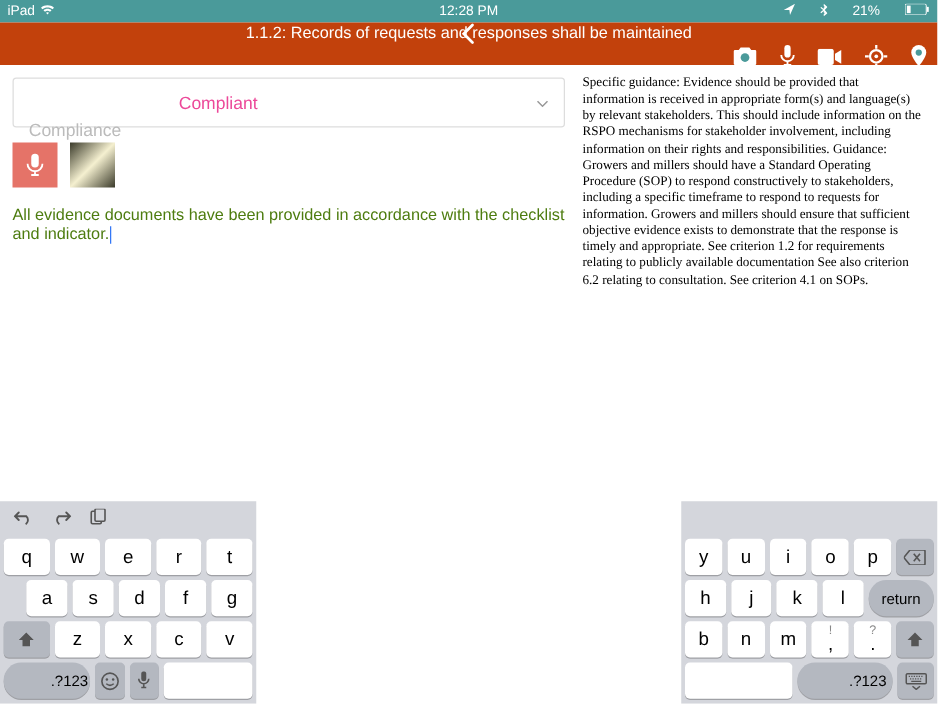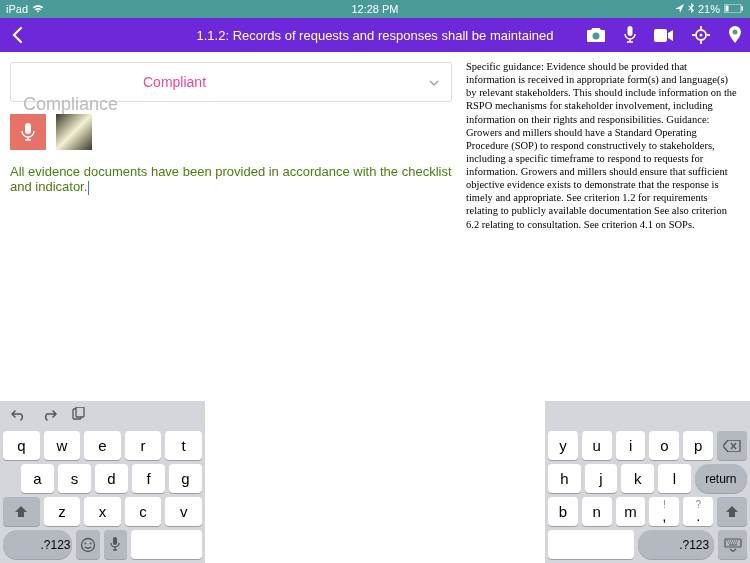--- a/index.html
+++ b/index.html
@@ -1,34 +1,34 @@
 <!DOCTYPE html>
 <html><head>
 <meta charset="utf-8">
 <style>
   * { box-sizing: border-box; margin: 0; padding: 0; }
   html, body { width: 750px; height: 563px; font-family: -apple-system, Helvetica, Arial, sans-serif; overflow: hidden; background: #fff; }
   
   .status-bar { height: 18px; background: #4a9a9a; color: #fff; display: flex; align-items: center; justify-content: space-between; font-size: 11px; padding: 0 6px; }
   .status-left { display: flex; align-items: center; gap: 4px; }
   .status-center { position: absolute; left: 50%; transform: translateX(-50%); font-weight: 500; }
-  .status-right { display: flex; align-items: center; gap: 4px; }
-  
-  .header { height: 34px; background: #6d28d9; display: flex; align-items: center; padding: 0 8px; color: #fff; position: relative; }
+  .status-right { display: flex; align-items: center; gap: 20px; }
+  
+  .header { height: 34px; background: #c2410c; display: flex; align-items: center; padding: 0 8px; color: #fff; position: relative; flex-direction: column; }
   .back-btn { width: 20px; height: 20px; display: flex; align-items: center; justify-content: center; cursor: pointer; }
   .header-title { position: absolute; left: 50%; transform: translateX(-50%); font-size: 13px; font-weight: 400; white-space: nowrap; }
   .header-icons { margin-left: auto; display: flex; gap: 18px; align-items: center; }
   .header-icons > div { cursor: pointer; display: flex; align-items: center; }
   
   .content { display: flex; height: 349px; }
   .left-col { width: 462px; padding: 10px; }
   .right-col { width: 288px; padding: 8px 12px 8px 4px; font-family: 'Times New Roman', serif; font-size: 10.5px; line-height: 1.25; color: #000; }
   
   .compliance-row { border: 1px solid #ddd; border-radius: 3px; height: 40px; display: flex; align-items: center; padding: 0 12px; margin-bottom: 12px; }
-  .compliance-label { color: #bbb; font-size: 18px; width: 120px; margin-top: 44px; }
+  .compliance-label { color: #bbb; font-size: 14px; width: 120px; margin-top: 44px; }
   .compliance-value { color: #ec4899; font-size: 14px; flex: 1; }
   .chevron { color: #aaa; font-size: 12px; }
   
   .attach-row { display: flex; gap: 10px; margin-bottom: 14px; }
   .mic-box { width: 36px; height: 36px; background: #e57368; display: flex; align-items: center; justify-content: center; cursor: pointer; }
   .photo-box { width: 36px; height: 36px; background: linear-gradient(135deg, #3a3a2a 0%, #f5f0d0 50%, #3a3a2a 100%); cursor: pointer; }
   
   .note-text { font-size: 13px; color: #4d7c0f; }
   .cursor { display:inline-block; width:1px; height:14px; background:#3478f6; vertical-align: middle; margin-left:1px;}
   

